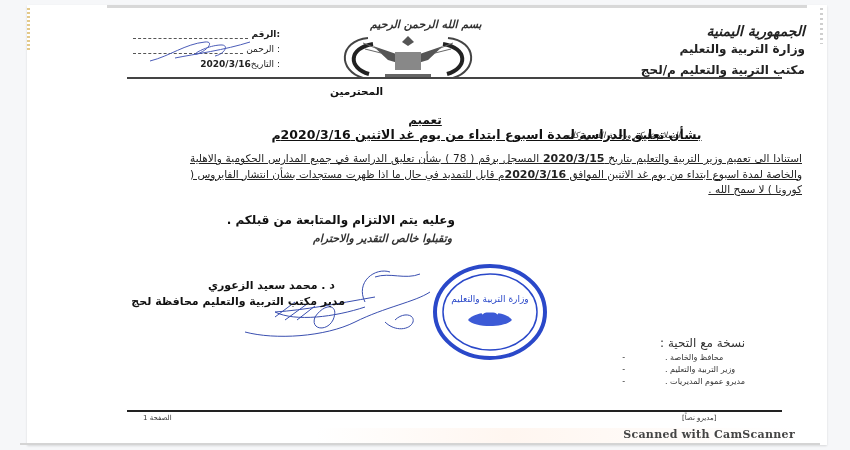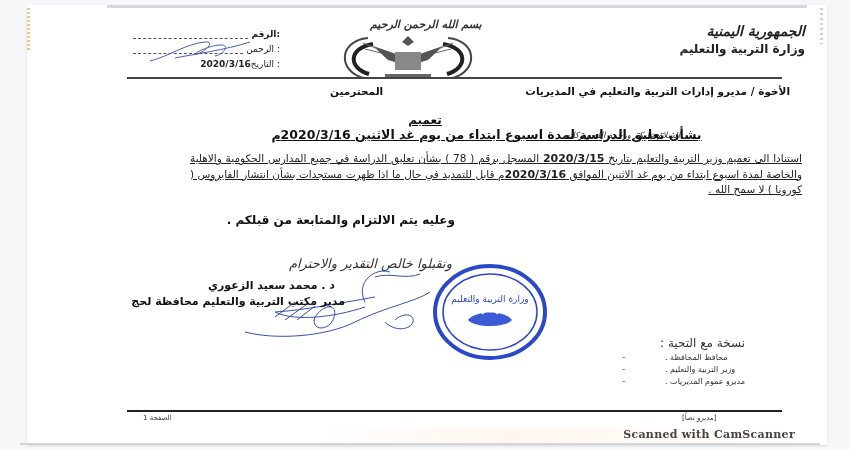--- a/index.html
+++ b/index.html
@@ -43,21 +43,21 @@
 
   .addressee { right:60px; top:83px; width:620px; font-size:10.5px; font-weight:bold; line-height:16px; }
   .addressee .honor { position:absolute; left:0; top:0; }
   .greeting { right:170px; top:98px; font-family:"DejaVu Serif", serif; font-style:italic; font-size:8.5px; color:#333;margin-top:32px; }
   .circular-title { left:0; right:0; top:113px; text-align:center; font-size:12px; font-weight:bold; text-decoration:underline; }
   .subject { left:163px; right:40px; top:127px; font-size:12.5px; font-weight:bold; text-decoration:underline; text-align:center; }
 
   .body-text { right:48px; top:151px; width:612px; font-size:10.5px; line-height:15.5px; color:#222; text-align:justify; text-align-last:right;text-decoration:underline; }
   .body-text b { font-weight:bold; font-size:11px; }
   .closing1 { right:395px; top:213px; font-size:12px; font-weight:bold;margin-left:40px; }
-  .closing2 { right:398px; top:256px; font-family:"DejaVu Serif", serif; font-style:italic; font-size:13px; color:#333; }
+  .closing2 { right:398px; top:232px; font-family:"DejaVu Serif", serif; font-style:italic; font-size:11px; color:#333;font-weight:bold; }
 
   .sign-name { right:515px; top:279px; font-size:11px; font-weight:bold; }
   .sign-title { right:505px; top:295px; font-size:11px; font-weight:bold; }
   .signature { left:215px; top:262px; width:220px; height:80px; }
   .stamp { left:430px; top:262px; width:120px; height:100px; }
 
   .cc-title { right:105px; top:336px; font-size:12px; color:#333; }
   .cc-list { right:105px; top:352px; font-size:8px; line-height:12px; color:#333; }
   .cc-list .item { display:flex; flex-direction:row-reverse; gap:40px; }
 
@@ -77,20 +77,21 @@
 <div class="page">
   <div class="topline"></div>
 </div>
 
 <div class="abs edge-mark-left"></div>
 <div class="abs edge-mark-right"></div>
 
 <div class="abs hdr-right rtl">
   <div class="l1">الجمهورية اليمنية</div>
   <div class="l2">وزارة التربية والتعليم</div>
+  <div class="l3">مكتب التربية والتعليم م/لحج</div>
 </div>
 
 <div class="abs basmala rtl" style="text-align:left;">بسم الله الرحمن الرحيم</div>
 
 <svg class="abs emblem" viewBox="0 0 150 70">
   <g fill="none" stroke="#444" stroke-width="2">
     <path d="M30 62 C5 55 5 25 35 22"></path>
     <path d="M120 62 C145 55 145 25 115 22"></path>
     <path d="M36 58 C15 52 15 32 40 28" stroke="#222" stroke-width="4"></path>
     <path d="M114 58 C135 52 135 32 110 28" stroke="#222" stroke-width="4"></path>
@@ -124,21 +125,20 @@
     <span style="flex:1"></span>
   </div>
 </div>
 <svg class="abs ref-sig" viewBox="0 0 110 30">
   <path d="M5 25 C25 20 40 8 60 6 C70 5 62 15 52 18 C45 20 60 10 75 9 C85 8 80 18 70 20 M30 22 C50 18 80 14 105 6" fill="none" stroke="#4b5cb8" stroke-width="1"></path>
 </svg>
 
 <div class="abs rule1"></div>
 
 <div class="abs addressee rtl">
-  <span>الأخوة / مديرو إدارات التربية والتعليم في المديريات</span>
   <span class="honor" style="left:160px;">المحترمين</span>
 </div>
 <div class="abs greeting rtl">السلام عليكم ورحمة الله وبركاته</div>
 
 <div class="abs circular-title">تعميم</div>
 <div class="abs subject" style="direction:rtl;">بشأن تعليق الدراسة لمدة اسبوع ابتداء من يوم غد الاثنين 2020/3/16م</div>
 
 <div class="abs body-text" dir="rtl">
   <span>استنادا الى تعميم وزير التربية والتعليم بتاريخ </span><b>2020/3/15</b><span> المسجل برقم ( 78 ) بشأن تعليق الدراسة في جميع المدارس الحكومية والاهلية والخاصة لمدة اسبوع ابتداء من يوم غد الاثنين الموافق </span><b>2020/3/16</b><span>م قابل للتمديد في حال ما اذا ظهرت مستجدات بشأن انتشار الفايروس ( كورونا ) لا سمح الله .</span>
 </div>
@@ -163,21 +163,21 @@
   <path d="M38 58 C45 48 75 48 82 58 C75 66 45 66 38 58 Z" fill="#3c5ad6"></path>
   <path d="M52 52 L60 46 L68 52" fill="none" stroke="#fff" stroke-width="1.5"></path>
 </svg>
 <div class="abs sign-name rtl">د . محمد سعيد الزعوري</div>
 <div class="abs sign-title rtl">مدير مكتب التربية والتعليم محافظة لحج</div>
 
 <div class="abs cc-title rtl">نسخة مع التحية :</div>
 <div class="abs cc-list rtl">
   <div class="item">
       <span>-</span>
-      <span>محافظ المحافظة .</span>
+      <span>محافظ والخاصة .</span>
     </div>
   <div class="item">
       <span>-</span>
       <span>وزير التربية والتعليم .</span>
     </div>
   <div class="item">
       <span>-</span>
       <span>مديرو عموم المديريات .</span>
     </div>
 </div>

